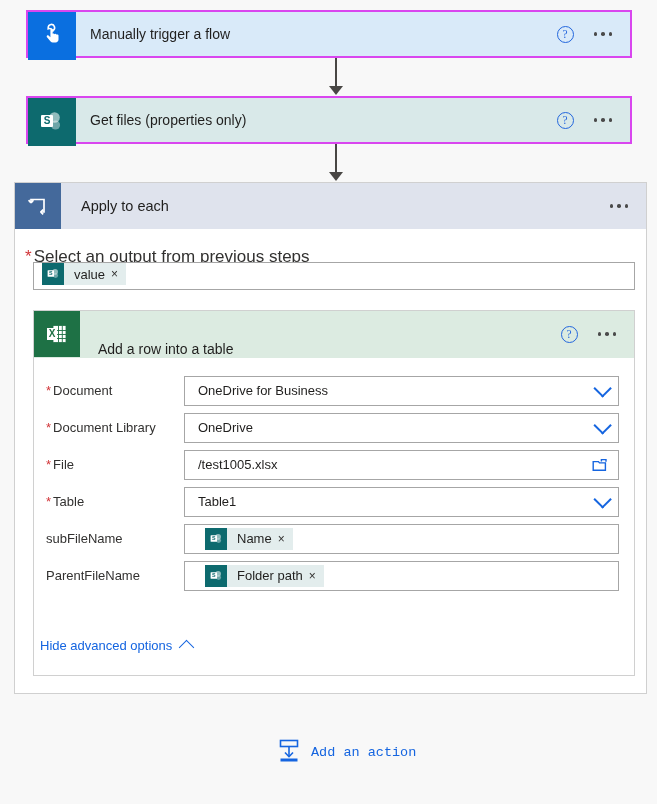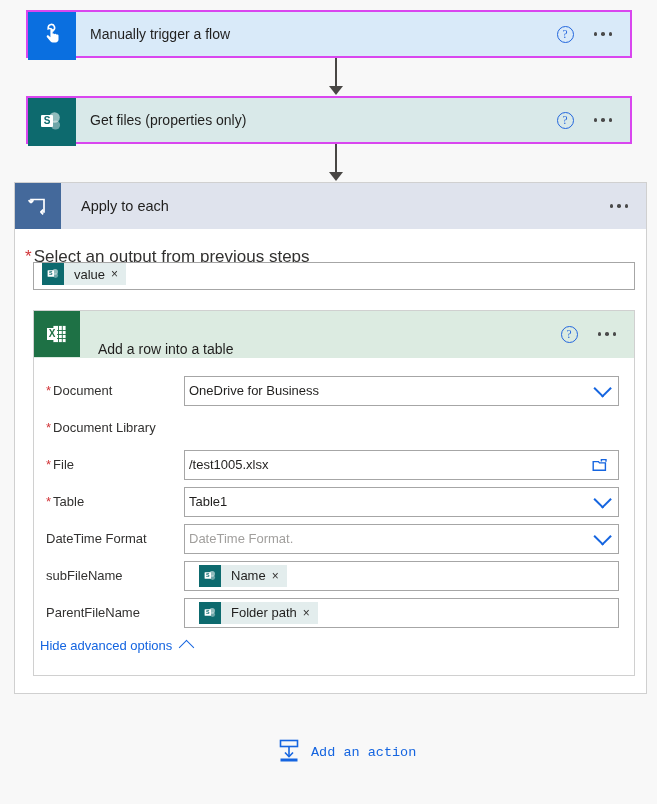--- a/index.html
+++ b/index.html
@@ -244,29 +244,29 @@
   }
   .form-row .ctrl {
     flex: 1 1 auto;
     height: 30px;
     border: 1px solid #a6a6a6;
     background: #fff;
     display: flex;
     align-items: center;
     box-sizing: border-box;
     margin-right: 15px;
-    padding-left: 4px;
+    padding-left: 13px;
     position: relative;
   }
   .ctrl .value {
     font-size: 13px;
     color: #201f1e;
   }
   .ctrl .value.placeholder { color: #a19f9d; }
-  .ctrl.has-token { padding-left: 14px; }
+  .ctrl.has-token { padding-left: 20px; }
 
   
   .chevron-icon {
     position: absolute;
     right: 11px;
     width: 11px;
     height: 11px;
     border-right: 2px solid #1565e0;
     border-bottom: 2px solid #1565e0;
     transform: rotate(45deg) translateY(-3px);
@@ -431,20 +431,24 @@
     <div class="form-row">
       <div class="lbl"><span class="asterisk">*</span><span>Document</span></div>
       <div class="ctrl">
         <span class="value">OneDrive for Business</span>
         <span class="chevron-icon"></span>
       </div>
     </div>
 
     <div class="form-row">
       <div class="lbl"><span class="asterisk">*</span><span>Document Library</span></div>
+      <div class="ctrl">
+        <span class="value">OneDrive</span>
+        <span class="chevron-icon"></span>
+      </div>
     </div>
 
     <div class="form-row">
       <div class="lbl"><span class="asterisk">*</span><span>File</span></div>
       <div class="ctrl">
         <span class="value">/test1005.xlsx</span>
         <span class="folder-icon">
           <svg width="17" height="16" viewBox="0 0 17 16" aria-hidden="true">
             <path d="M2.2 4.6h5.2l1.1 1.3h5.9v7.4H2.2z" fill="none" stroke="#1565e0" stroke-width="1.4"></path>
             <path d="M10.4 4.4V2.6h4.6v2.1" fill="none" stroke="#1565e0" stroke-width="1.4"></path>
@@ -454,27 +458,20 @@
     </div>
 
     <div class="form-row">
       <div class="lbl"><span class="asterisk">*</span><span>Table</span></div>
       <div class="ctrl">
         <span class="value">Table1</span>
         <span class="chevron-icon"></span>
       </div>
     </div>
 
-    <div class="form-row">
-      <div class="lbl">DateTime Format</div>
-      <div class="ctrl">
-        <span class="value placeholder">DateTime Format.</span>
-        <span class="chevron-icon"></span>
-      </div>
-    </div>
 
     <div class="form-row">
       <div class="lbl">subFileName</div>
       <div class="ctrl has-token">
         <span class="token">
           <span class="token-icon">
             <svg width="15" height="14" viewBox="0 0 28 26" aria-hidden="true">
               <circle cx="17" cy="9" r="5.3" fill="#ffffff" opacity="0.55"></circle>
               <circle cx="18" cy="16" r="4.6" fill="#ffffff" opacity="0.4"></circle>
               <rect x="3" y="6" width="12" height="12" rx="1" fill="#ffffff"></rect>

